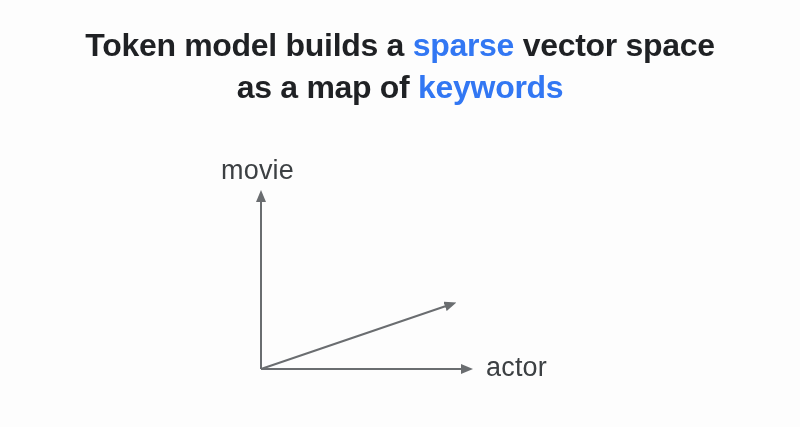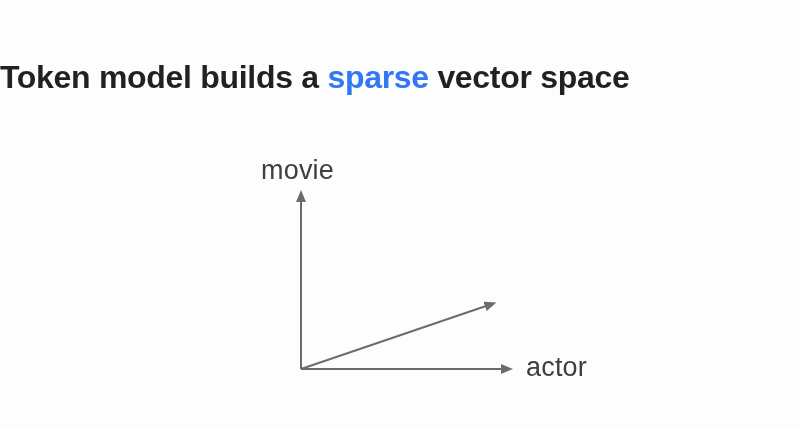--- a/index.html
+++ b/index.html
@@ -17,32 +17,31 @@
     overflow: hidden;
   }
   .slide {
     position: relative;
     width: 800px; height: 427px;
     background: var(--background);
   }
   .title {
     position: absolute;
     top: 24px; left: 0; right: 0;
+    text-align: center;
     font-weight: 700;
     font-size: 32px;
     line-height: 42px;
     letter-spacing: -0.3px;
     color: var(--title-text);
-    margin-top: 32px;
   }
   .title .accent { color: var(--accent-blue); }
   .diagram {
     position: absolute;
     inset: 0;
-    margin-left: 40px;
   }
   .arrows {
     position: absolute;
     left: 0; top: 0;
     width: 800px; height: 427px;
     display: block;
   }
   .axis-label {
     position: absolute;
     font-size: 27px;
@@ -59,20 +58,24 @@
 <body>
 
 <div class="slide">
 
   <div class="title">
     <div class="title-line">
       <span>Token model builds a</span>
       <span class="accent">sparse</span>
       <span>vector space</span>
     </div>
+    <div class="title-line">
+      <span>as a map of</span>
+      <span class="accent">keywords</span>
+    </div>
   </div>
 
   <div class="diagram">
     <svg class="arrows" viewBox="0 0 800 427" aria-hidden="true">
       <defs>
         <marker id="ah" viewBox="0 0 12 10" refX="1" refY="5" markerWidth="12" markerHeight="10" markerUnits="userSpaceOnUse" orient="auto">
           <path d="M0,0 L12,5 L0,10 Z" fill="var(--arrow-gray, #6a6d70)"></path>
         </marker>
       </defs>
       <line x1="261" y1="369" x2="261" y2="201" stroke="var(--arrow-gray, #6a6d70)" stroke-width="2" marker-end="url(#ah)"></line>

